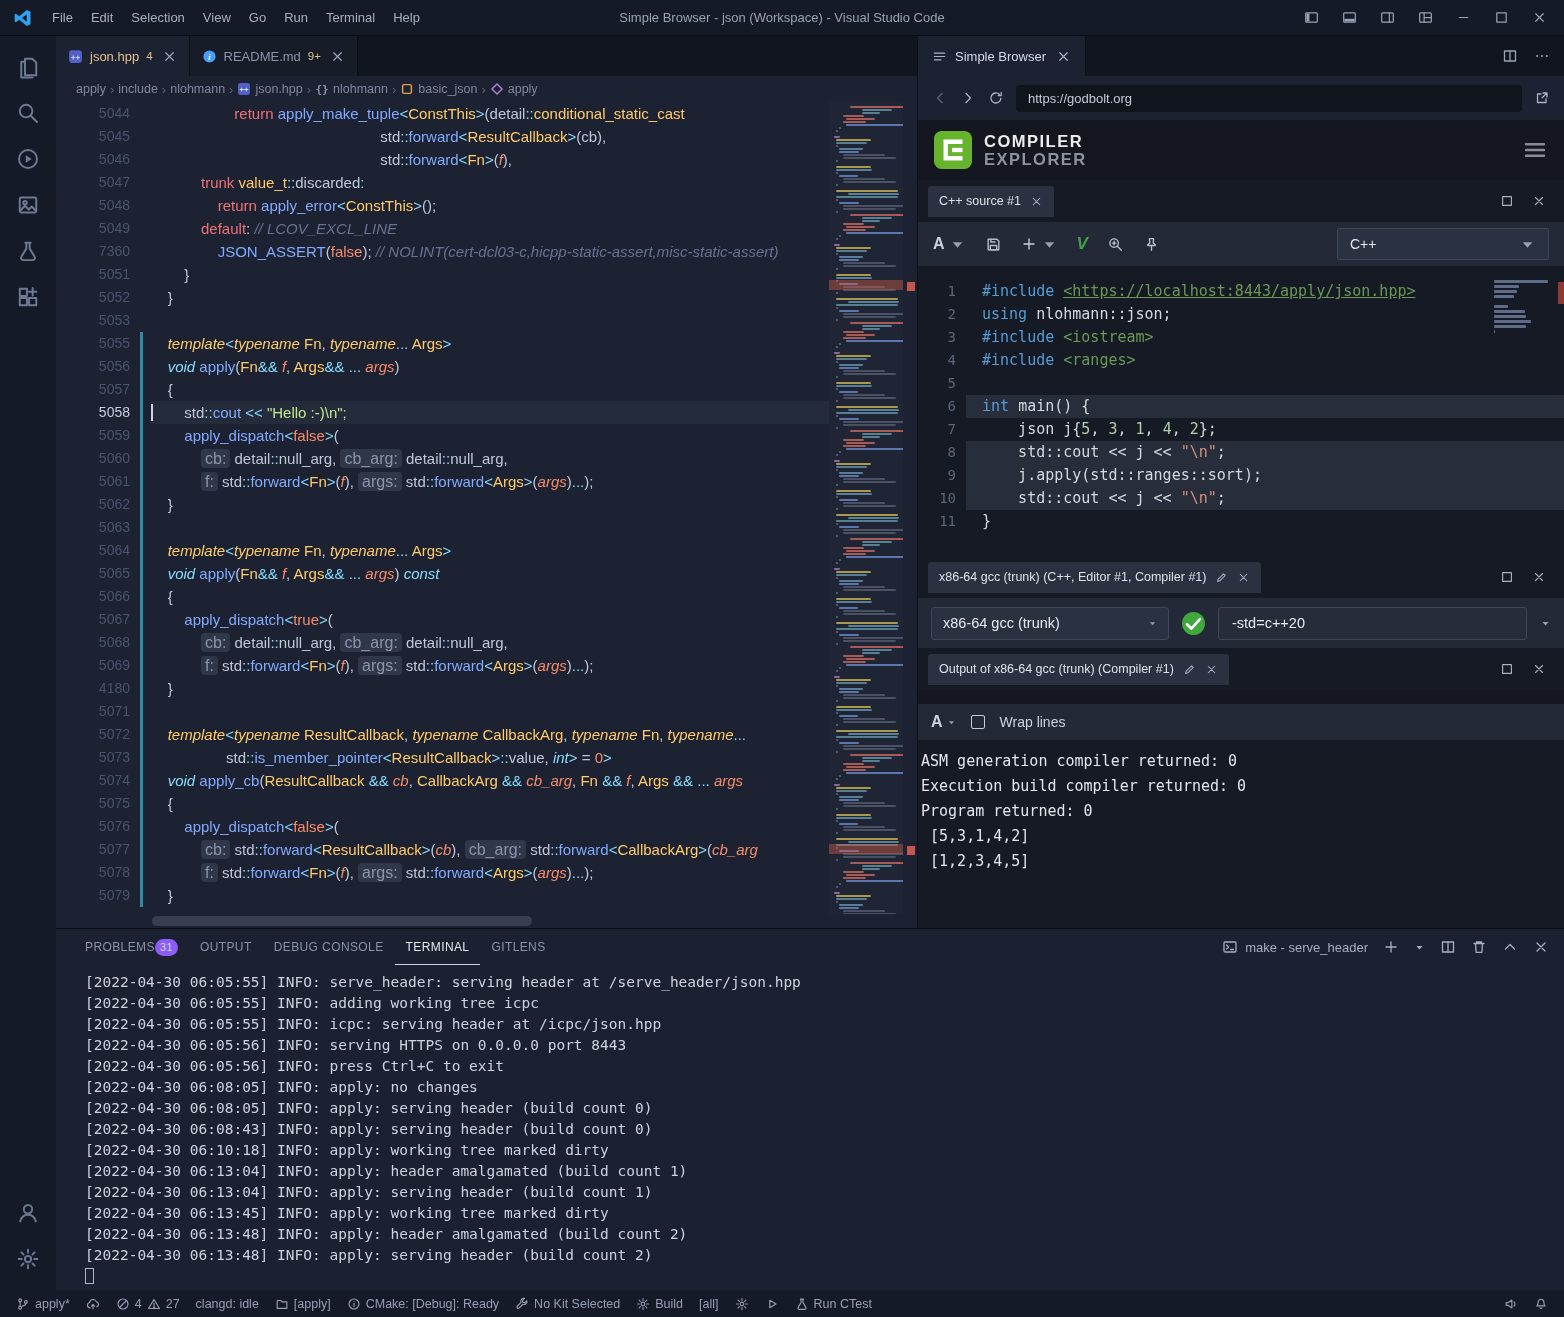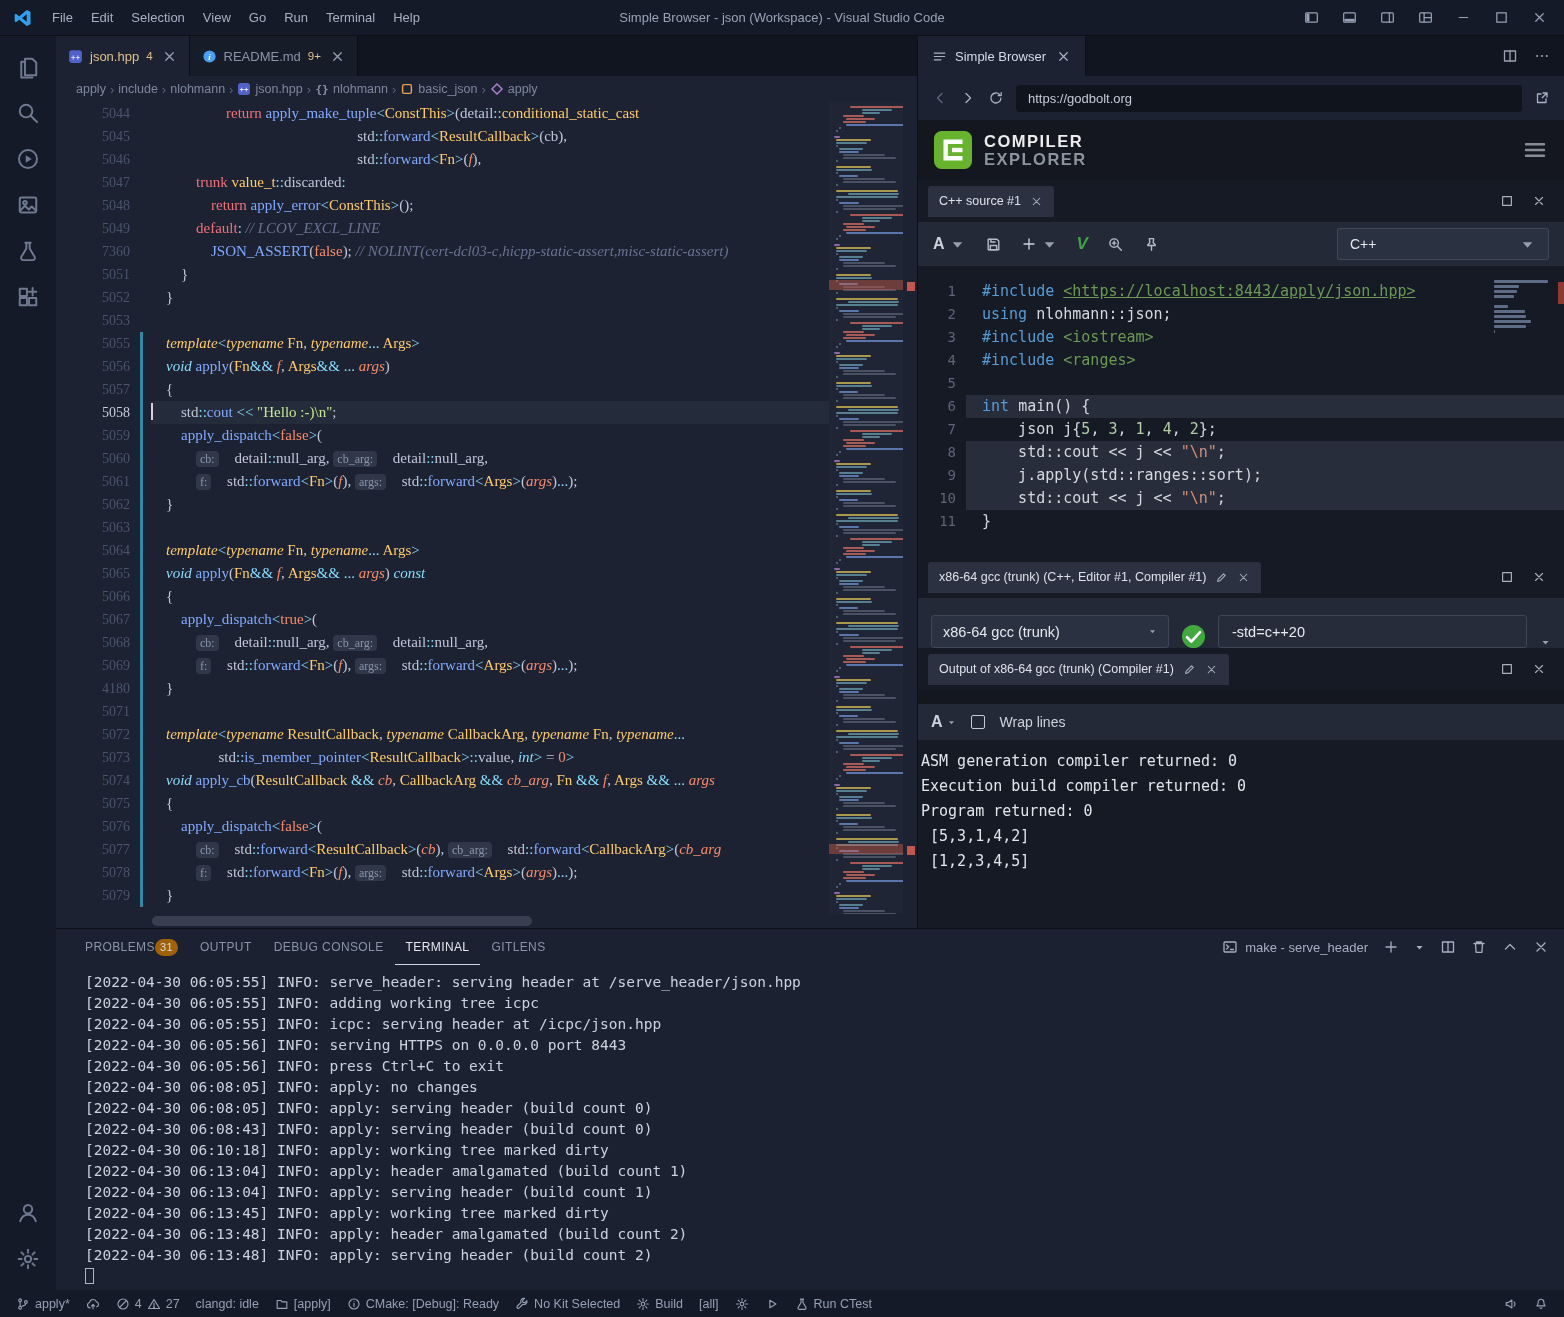--- a/index.html
+++ b/index.html
@@ -34,21 +34,21 @@
 .tab.active{background:#1c2231;color:#e2c08d;box-shadow:inset 0 1px 0 #3e movies}
 .tab.active{box-shadow:none}
 .tab.inactive{background:#171c29;color:#8a94a8}
 .tab-badge{font-size:11.5px;color:#e2c08d}
 .tab-close{width:14px;height:14px;color:#9aa4b8;margin-left:2px}
 .tabs-more{margin-left:auto;align-self:center;width:30px;height:20px;color:#8a94a8}
 .breadcrumbs{height:26px;flex:none;display:flex;align-items:center;padding-left:20px;font-size:12.5px;color:#7d879e;background:#1c2231}
 .crumb{display:flex;align-items:center;gap:4px}
 .crumb .icon{width:14px;height:14px}
 .crumb-sep{margin:0 4px;color:#59637a;font-size:13px}
-.editor-body{flex:1;position:relative;overflow:hidden;font-family:Liberation Serif, serif;font-size:15px}
+.editor-body{flex:1;position:relative;overflow:hidden;font-family:Liberation Sans, sans-serif;font-size:15px}
 .code-scroll{position:absolute;left:0;right:0;top:0;bottom:14px;overflow:hidden}
 .ed-line{display:flex;height:23px;line-height:23px;white-space:pre}
 .ed-line .ln{width:82px;flex:none;text-align:right;color:#4a546e;font-size:14px;padding-right:8px}
 .ed-line.cur .ln{color:#c6cede}
 .git-mark{width:3px;flex:none;margin:0 8px 0 2px}
 .git-mark.on{background:#2d8ba3}
 .lc{flex:1;overflow:hidden;white-space:pre;color:#bfc7d9}
 .ed-line.cur .lc{background:#242b3b}
 .caret{display:inline-block;width:2px;height:17px;background:#ccd4e4;vertical-align:-3px;margin-right:-2px}
 .tk-p{color:#bfc7d9}
@@ -56,21 +56,21 @@
 .tk-mod{color:#c792ea;font-style:italic}
 .tk-tpl{color:#ffcb6b;font-style:italic}
 .tk-ty{color:#ffcb6b}
 .tk-fn{color:#82aaff}
 .tk-vt{color:#89ddff;font-style:italic}
 .tk-op{color:#89ddff}
 .tk-str{color:#c3e88d}
 .tk-com{color:#697294;font-style:italic}
 .tk-cst{color:#f78c6c}
 .tk-par{color:#f78c6c;font-style:italic}
-.tk-ih{background:#2f3749;color:#8b94aa;border-radius:4px;padding:1px 4px;font-size:12px;margin-right:12px}
+.tk-ih{background:#2f3749;color:#8b94aa;border-radius:4px;padding:1px 4px;font-size:16px;margin-right:0}
 .minimap{position:absolute;top:0;right:14px;width:74px;bottom:14px;background:#1f2534;padding:4px 3px;overflow:hidden}
 .mm-line{height:2px;margin-bottom:1px;border-radius:1px}
 .mm-mark{position:absolute;left:0;right:0;height:10px;background:rgba(205,90,70,.45)}
 .overview-ruler{position:absolute;top:0;right:0;width:14px;bottom:0;background:#1c2231}
 .ruler-mark{position:absolute;right:2px;width:8px;height:9px;background:#c4564d}
 .hscroll{position:absolute;left:96px;bottom:2px;height:10px;width:380px;background:rgba(130,140,160,.28);border-radius:5px}
 
 
 .browser-panel{position:absolute;left:917px;top:36px;width:647px;height:892px;background:#1c2231;border-left:1px solid #0c0f16;display:flex;flex-direction:column}
 .bp-tabs{height:40px;background:#11151f;display:flex;align-items:stretch;flex:none}
@@ -106,37 +106,37 @@
 .ce-code{flex:1;padding-left:16px;overflow:hidden}
 .ce-line.hl .ce-code{background:#272d3a}
 .tk-ck{color:#569cd6}
 .tk-cp{color:#d4d8df}
 .tk-cs{color:#ce9178}
 .tk-cn{color:#b5cea8}
 .tk-cg{color:#6a9955}
 .tk-clk{color:#6a9955;text-decoration:underline}
 .ce-minimap{position:absolute;top:12px;right:12px;width:60px;padding:2px;overflow:hidden}
 .ce-ruler-mark{position:absolute;top:16px;right:0;width:6px;height:22px;background:#8c3a32}
-.ce-compiler-row{height:50px;background:#232937;display:flex;align-items:flex-end;gap:13px;padding:0 13px;flex:none}
+.ce-compiler-row{height:50px;background:#232937;display:flex;align-items:center;gap:13px;padding:0 13px;flex:none}
 .ce-select{width:238px;height:33px;background:#2a3140;border:1px solid #3e4658;border-radius:3px;display:flex;align-items:center;justify-content:space-between;padding:0 11px;font-size:14.5px;color:#e6eaf0}
 .ce-status-ok{width:23px;height:23px;border-radius:50%;background:#41a83e;color:#fff}
 .ce-opts{flex:1;height:33px;background:#262c3a;border:1px solid #3e4658;border-radius:3px;display:flex;align-items:center;padding:0 13px;font-size:14.5px;color:#e6eaf0}
 .ce-row-caret{width:11px;height:11px;color:#98a0ac}
 .ce-gap{height:14px;background:#14171f;flex:none}
 .ce-output-bar{height:36px;background:#232937;display:flex;align-items:center;gap:15px;padding:0 13px;flex:none;color:#cdd3dd}
 .ce-checkbox{width:14px;height:14px;border:1.5px solid #c6ccd6;border-radius:2px;flex:none}
 .ce-wrap-label{font-size:14px}
 .ce-output{flex:1;background:#151a24;font-family:"DejaVu Sans Mono",monospace;font-size:15px;line-height:25px;color:#e2e6ec;padding:9px 0 0 3px;white-space:pre;overflow:hidden}
 
 
 .bottom-panel{position:absolute;left:56px;top:928px;width:1508px;height:362px;background:#1b2130;display:flex;flex-direction:column;border-top:1px solid #0c0f16;z-index:4}
 .panel-tabs{height:36px;display:flex;align-items:center;padding-left:18px;flex:none}
 .panel-tab{height:100%;display:flex;align-items:center;padding:0 11px;font-size:12px;color:#8a94a8;letter-spacing:.4px}
 .panel-tab.active{color:#e4e8ef;box-shadow:inset 0 -1px 0 #d0d7e2}
-.problems-badge{background:#a16207;color:#d7dce5;border-radius:10px;min-width:21px;height:17px;display:flex;align-items:center;justify-content:center;font-size:11px;padding:0 5px}
+.problems-badge{background:#8b5cf6;color:#d7dce5;border-radius:10px;min-width:21px;height:17px;display:flex;align-items:center;justify-content:center;font-size:11px;padding:0 5px}
 .panel-right{margin-left:auto;display:flex;align-items:center;gap:15px;padding-right:15px;color:#a6afc0;font-size:13px}
 .panel-right .icon{width:16px;height:16px}
 .terminal-session{display:flex;align-items:center;gap:7px}
 .terminal-body{flex:1;overflow:hidden;padding:7px 0 0 29px;font-family:"DejaVu Sans Mono",monospace;font-size:14.5px;line-height:21px;color:#ccd2de;white-space:pre}
 .term-cursor{display:inline-block;width:9px;height:16px;border:1px solid #aeb6c6;vertical-align:-3px}
 
 
 .statusbar{position:absolute;left:0;top:1290px;width:1564px;height:27px;background:#141a27;display:flex;align-items:center;padding:0 8px;font-size:12.5px;color:#96a0b4;z-index:6}
 .sb-item{height:100%;display:flex;align-items:center;gap:5px;padding:0 8px}
 .sb-item .icon{width:14px;height:14px}

